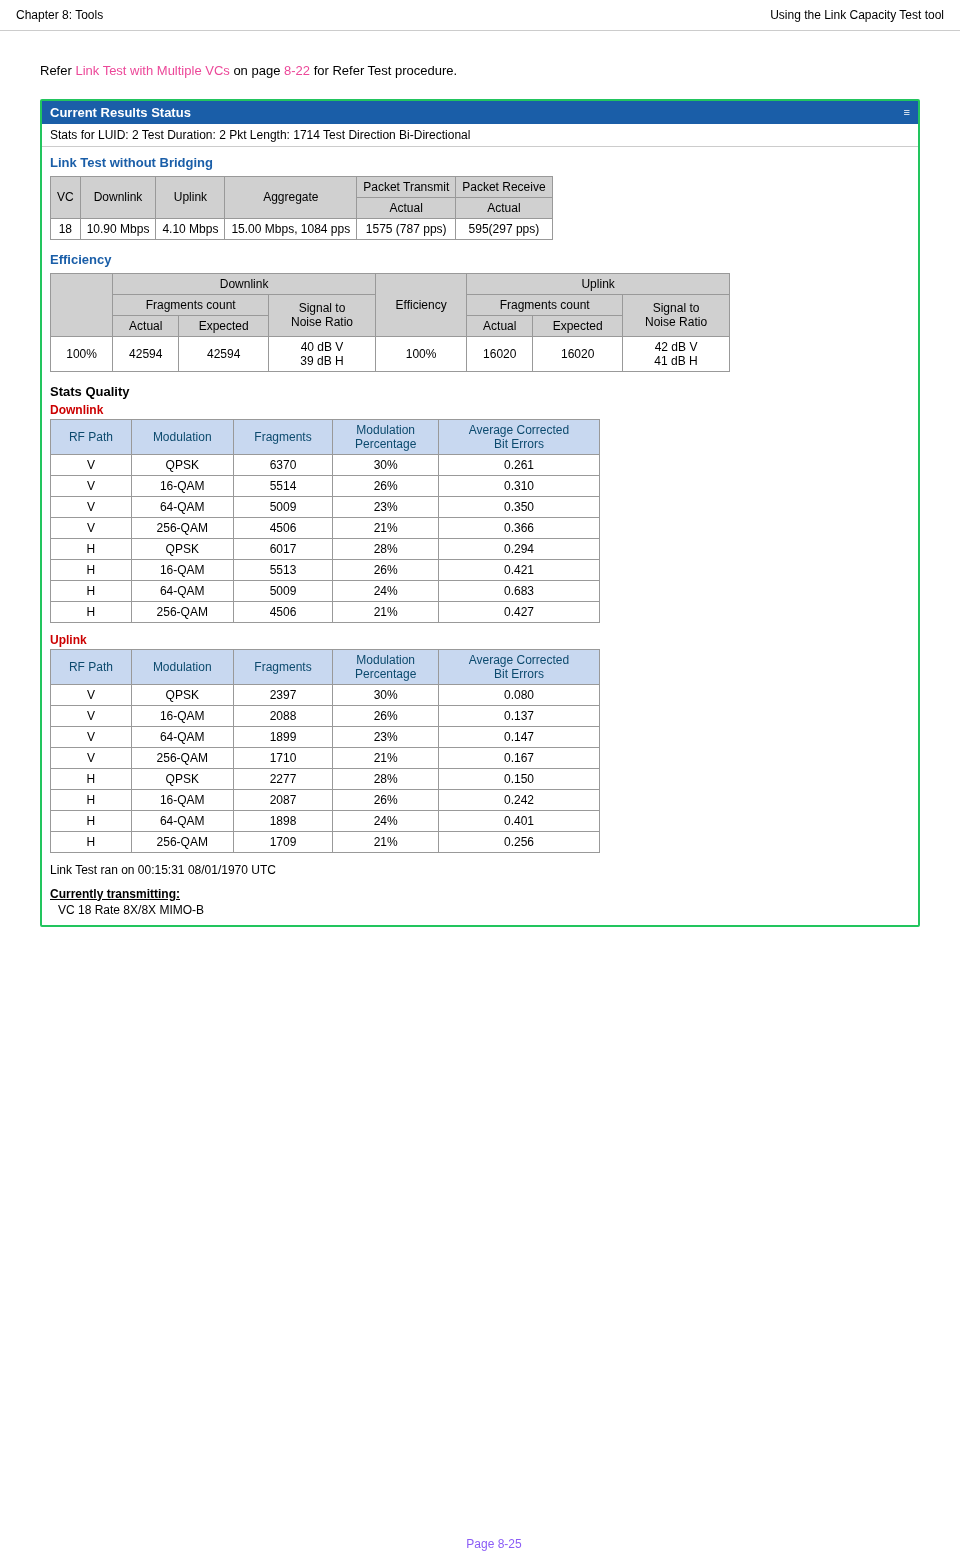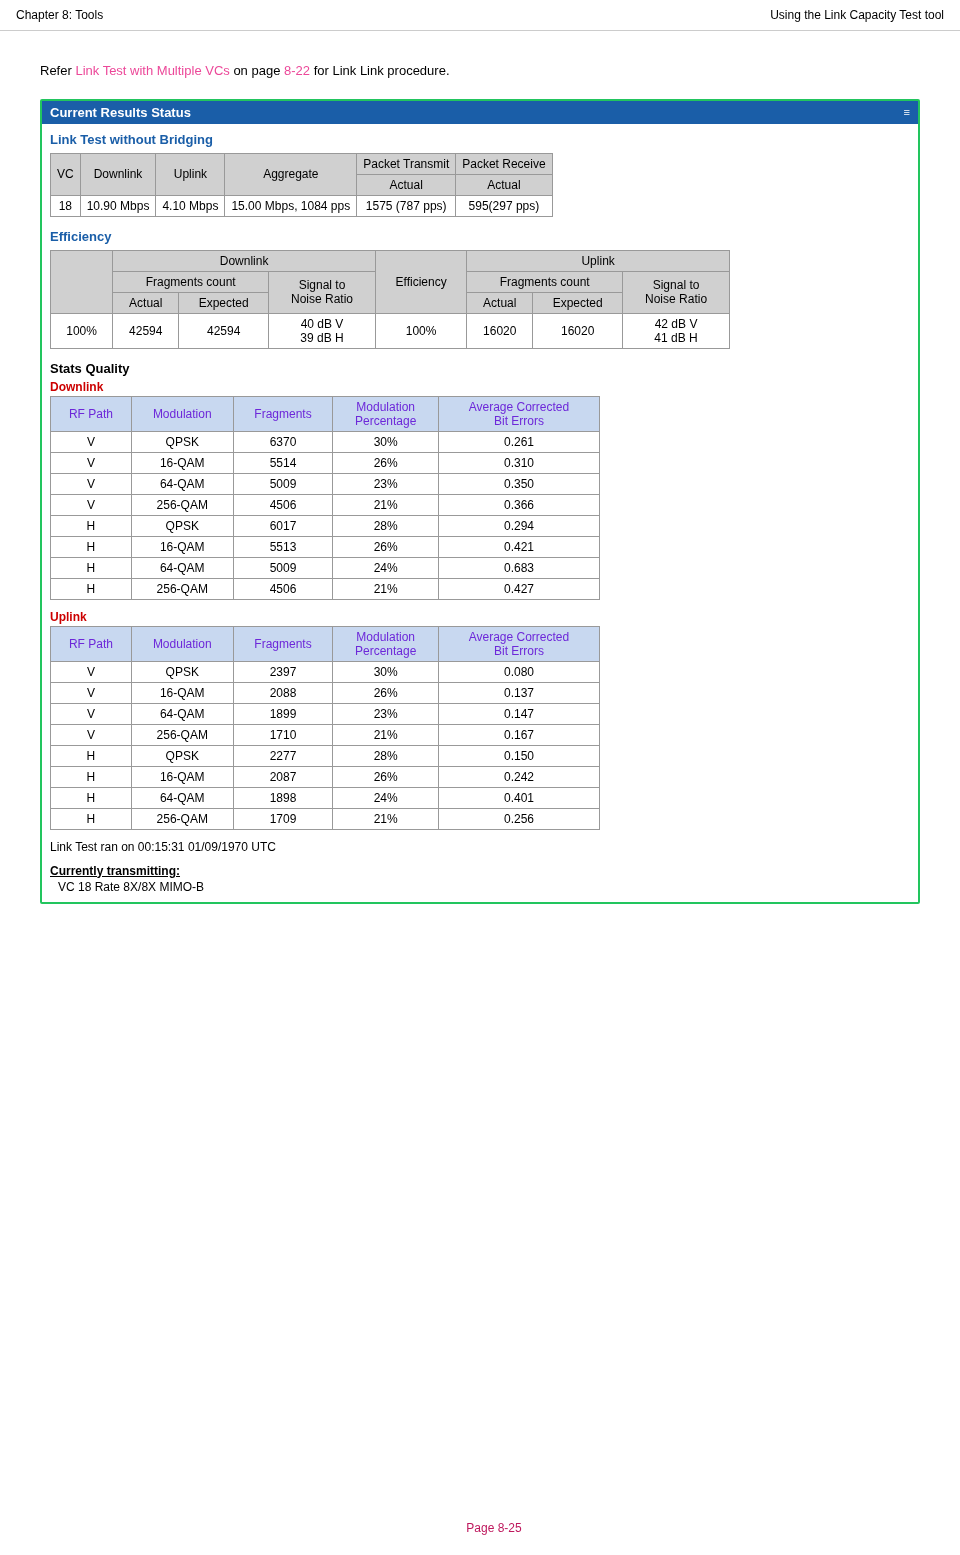--- a/index.html
+++ b/index.html
@@ -100,21 +100,21 @@
       margin-bottom: 2px;
     }
     .downlink-label, .uplink-label {
       font-weight: bold;
       font-size: 12px;
       color: #c00;
       margin: 4px 0 2px 0;
     }
     .quality-table th {
       background: #c8d8f0;
-      color: #6d28d9;
+      color: #0c4a6e;
       font-weight: normal;
     }
     .quality-table td {
       text-align: center;
     }
     .footer-text {
       padding: 6px 8px;
       font-size: 12px;
     }
     .transmitting-text {
@@ -124,53 +124,56 @@
     .transmitting-text strong {
       font-weight: bold;
       text-decoration: underline;
     }
     .transmitting-value {
       padding: 0 8px 8px 16px;
       font-size: 12px;
     }
     .page-footer {
       position: absolute;
-      bottom: 20px;
+      bottom: 4px;
       width: 100%;
       text-align: center;
       font-size: 12px;
-      color: #be185d;
+      color: #8b5cf6;
       padding-left: 28px;
     }
     .modulation-header {
       background: #c8d8f0 !important;
     }
   </style>
 </head>
 <body>
 
 <div class="page-header">
   <span>Chapter 8:  Tools</span>
   <span>Using the Link Capacity Test tool</span>
 </div>
 
 <div class="page-content">
 
   <p class="refer-text">
-    <span>Refer </span><a href="#">Link Test with Multiple VCs</a><span> on page </span><a href="#">8-22</a><span> for Link Link procedure.</span>
+    <span>Refer </span><a href="#">Link Test with Multiple VCs</a><span> on page </span><a href="#">8-22</a><span> for Refer Test procedure.</span>
   </p>
 
 
   <div class="results-box">
 
     <div class="results-header">
       <span>Current Results Status</span>
       <span class="results-header-icon">≡</span>
     </div>
 
+    <div class="stats-bar">
+      <span>Stats for LUID: 2   Test Duration: 2   Pkt Length: 1714   Test Direction Bi-Directional</span>
+    </div>
 
     <div class="section">
       <div class="section-title">Link Test without Bridging</div>
       <table class="link-test-table">
         <thead>
           <tr>
             <th rowspan="2">VC</th>
             <th rowspan="2">Downlink</th>
             <th rowspan="2">Uplink</th>
             <th rowspan="2">Aggregate</th>
@@ -376,21 +379,21 @@
       <td>256-QAM</td>
       <td>1709</td>
       <td>21%</td>
       <td>0.256</td>
     </tr>
           </tbody>
       </table>
     </div>
 
     <div class="footer-text">
-      <span>Link Test ran on 00:15:31 01/09/1970 UTC</span>
+      <span>Link Test ran on 00:15:31 08/01/1970 UTC</span>
     </div>
 
     <div class="transmitting-text">
       <strong>Currently transmitting:</strong>
     </div>
     <div class="transmitting-value">VC 18 Rate 8X/8X MIMO-B</div>
 
   </div>
 
 </div>

